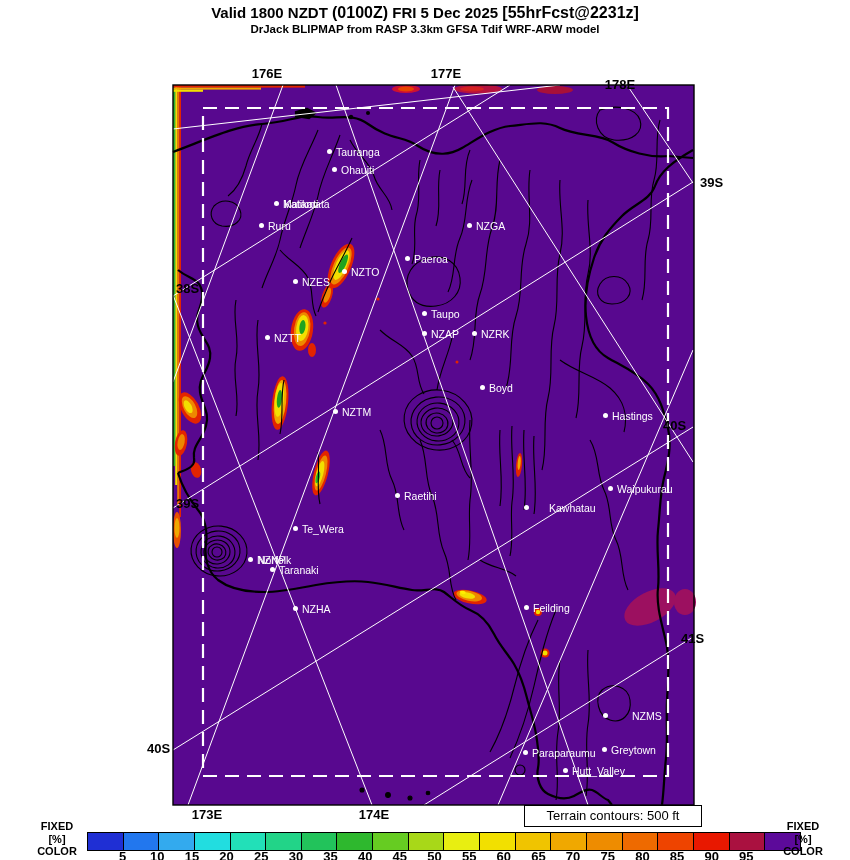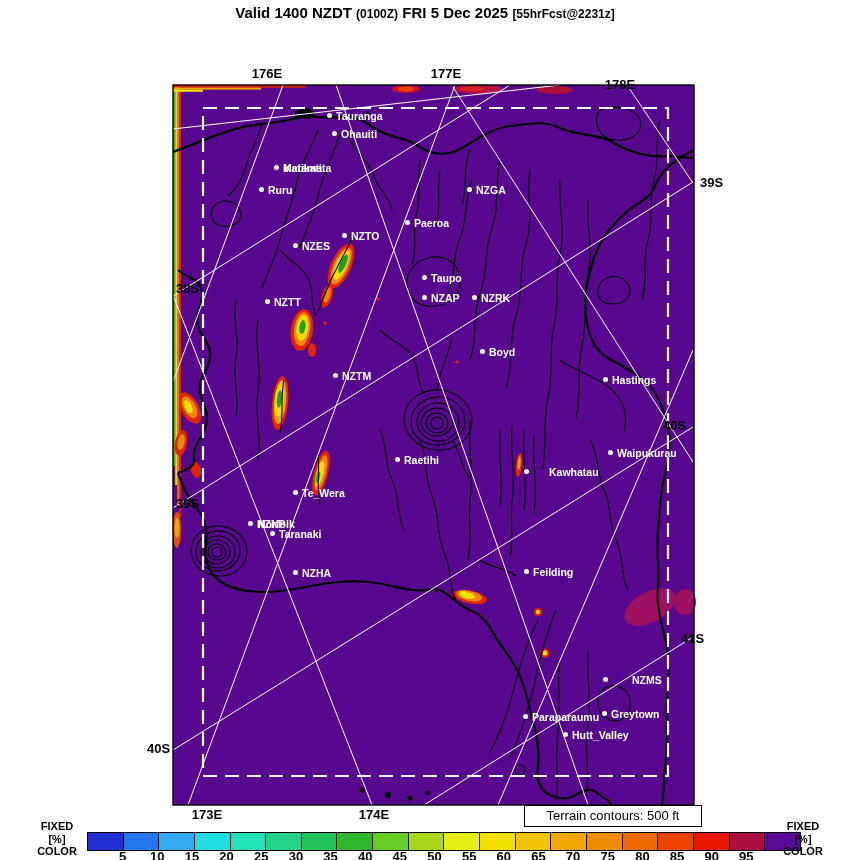--- a/index.html
+++ b/index.html
@@ -2,27 +2,27 @@
 <html><head>
 <meta charset="utf-8">
 <style>
   html,body{margin:0;padding:0;background:#fff;}
   .page{position:relative;width:850px;height:860px;background:#fff;overflow:hidden;
         font-family:"Liberation Sans","DejaVu Sans",sans-serif;}
   
   .title-block{position:absolute;left:0;top:2px;width:850px;text-align:center;color:#000;}
   .t1{font-size:17.5px;font-weight:bold;letter-spacing:.2px;}
   .t2{font-size:15px;font-weight:bold;margin-top:2px;}
-  .t2 .small{font-size:12px;}
+  .t2 .small{font-size:16px;}
   .t3{font-size:11.5px;font-weight:bold;margin-top:1px;}
   
   .map-wrap{position:absolute;left:0;top:0;width:850px;height:860px;}
   svg{position:absolute;left:0;top:0;}
   
-  .station{position:absolute;color:#fff;font-size:10.5px;font-weight:bold;white-space:nowrap;z-index:6;}
+  .station{position:absolute;color:#fff;font-size:10.5px;font-weight:normal;white-space:nowrap;z-index:6;margin-top:36px;}
   .station .dot{position:absolute;width:5px;height:5px;border-radius:50%;background:#fff;left:-9px;top:3px;}
   
   .axis-label{position:absolute;color:#000;font-size:13px;font-weight:bold;white-space:nowrap;z-index:7;}
   .axis-label.center{transform:translateX(-50%);}
   
   .terrain-note{position:absolute;left:524px;top:805px;width:176px;height:20px;background:#fff;
     border:1px solid #000;color:#000;font-size:13px;line-height:20px;text-align:center;z-index:8;}
   
   .cbar{position:absolute;left:87px;top:832px;height:17px;display:flex;border:1px solid #000;z-index:5;}
   .cbar .seg{height:100%;border-right:1px solid #000;}
@@ -34,25 +34,26 @@
   .fixed-left{left:22px;}
   .fixed-right{left:768px;}
 </style>
 </head>
 <body>
 
 <div class="page">
 
   <div class="title-block">
     <div class="t2">
-      <span>Valid 1400 NZDT</span>
+      <span>Valid 1800 NZDT</span>
       <span class="small">(0100Z)</span>
       <span>FRI 5 Dec 2025</span>
       <span class="small">[55hrFcst@2231z]</span>
     </div>
+    <div class="t3">DrJack BLIPMAP from RASP 3.3km GFSA Tdif WRF-ARW model</div>
   </div>
 
   <div class="map-wrap">
     <svg id="map-svg" width="850" height="860" viewBox="0 0 850 860">
 
       <rect x="173" y="85" width="521" height="720" fill="#58088f"></rect>
 
       <g>
         <ellipse cx="650" cy="607" rx="28" ry="15" transform="rotate(-28 650 607)" fill="#9c1060"></ellipse>
         <ellipse cx="685" cy="602" rx="11" ry="13" fill="#9c1060"></ellipse>

